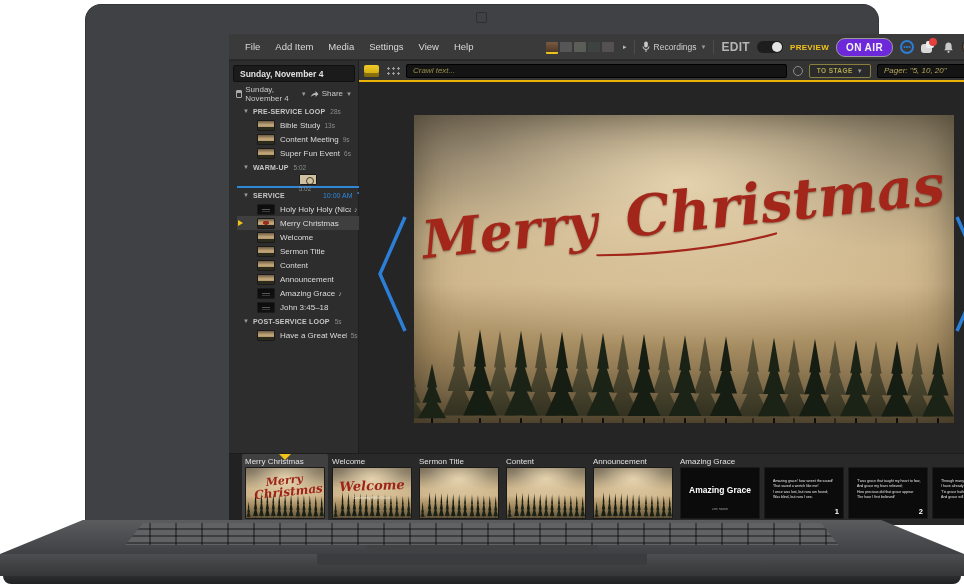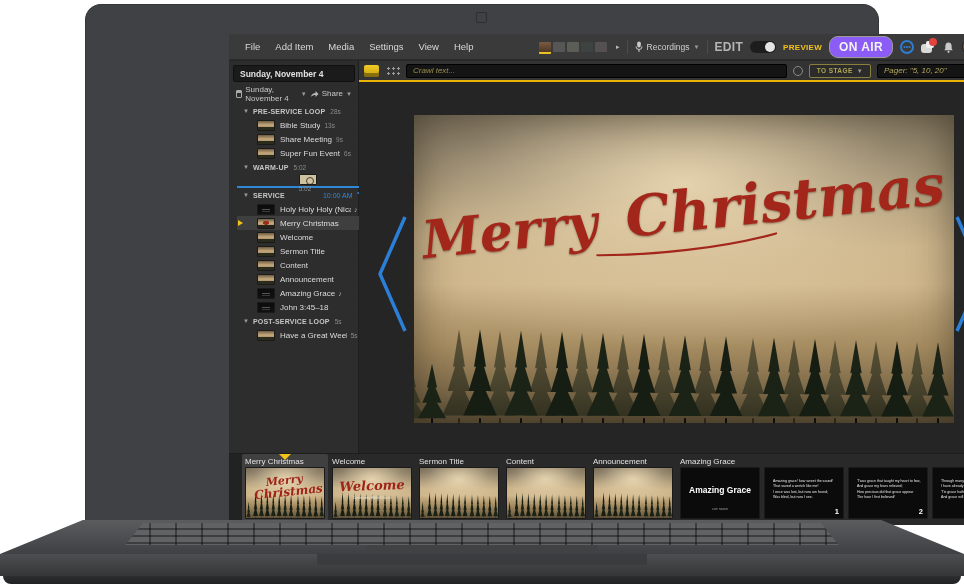--- a/index.html
+++ b/index.html
@@ -35,21 +35,21 @@
   .out-thumb.o4{background:#555052;}
   .out-arrow{color:#b9b9b9;font-size:7px;margin-left:2px;}
   .vsep{width:1px;height:14px;background:#4c4c4c;}
   .rec{display:flex;align-items:center;gap:4px;color:#cfcfcf;font-size:8.5px;}
   .mic{width:8px;height:12px;}
   .caret{font-size:6px;color:#9a9a9a;}
   .edit-lbl{font-size:12px;font-weight:bold;color:#b5b5b5;letter-spacing:.3px;}
   .toggle{width:26px;height:12px;background:#1d1d1d;border-radius:7px;position:relative;}
   .knob{position:absolute;right:1px;top:1px;width:10px;height:10px;background:#e4e4e4;border-radius:50%;}
   .prev-lbl{font-size:8px;font-weight:bold;color:var(--yellow);letter-spacing:.3px;}
-  .onair{border:1px solid #9b9b9b;border-radius:9px;padding:3px 9px;font-size:12px;font-weight:bold;color:#f2f2f2;background:#8b5cf6;letter-spacing:.4px;}
+  .onair{border:1px solid #9b9b9b;border-radius:9px;padding:3px 9px;font-size:10px;font-weight:bold;color:#f2f2f2;background:#6d28d9;letter-spacing:.4px;}
   .ic-help{width:14px;height:14px;border:2px solid #2d7dd2;border-radius:50%;color:#2d7dd2;font-size:7px;line-height:10px;text-align:center;font-weight:bold;}
   .ic-chat{position:relative;width:14px;height:12px;}
   .bubble{position:absolute;left:0;bottom:0;width:11px;height:9px;background:#d8d8d8;border-radius:3px;}
   .bubble2{position:absolute;left:5px;top:0;width:8px;height:7px;background:#efefef;border-radius:2px;}
   .badge{position:absolute;right:-2px;top:-3px;width:8px;height:8px;background:var(--red);border-radius:50%;}
   .ic-bell{width:13px;height:13px;}
   .avatar{width:18px;height:18px;border-radius:50%;background:radial-gradient(circle at 45% 35%,#9a7a5c 0 30%,#6a4e38 60%,#3c2c20 100%);border:1px solid #222;}
 
   
   .toolbar{position:absolute;left:130px;top:27px;width:644px;height:21px;background:#333333;border-bottom:2px solid #eab308;display:flex;align-items:center;gap:6px;padding:0 8px 0 5px;}
@@ -315,21 +315,21 @@
               <span class="spk">◄</span>
             </div>
             <div class="p-row item">
               <div class="p-thumb th-parchment"></div>
               <span class="i-label">Bible Study</span>
               <span class="i-meta">13s</span>
               <span class="spk">◄</span>
             </div>
             <div class="p-row item">
               <div class="p-thumb th-parchment"></div>
-              <span class="i-label">Share Meeting</span>
+              <span class="i-label">Content Meeting</span>
               <span class="i-meta">9s</span>
               <span class="spk">◄</span>
             </div>
             <div class="p-row item">
               <div class="p-thumb th-parchment"></div>
               <span class="i-label">Super Fun Event</span>
               <span class="i-meta">6s</span>
               <span class="spk">◄</span>
             </div>
             <div class="p-row section">

